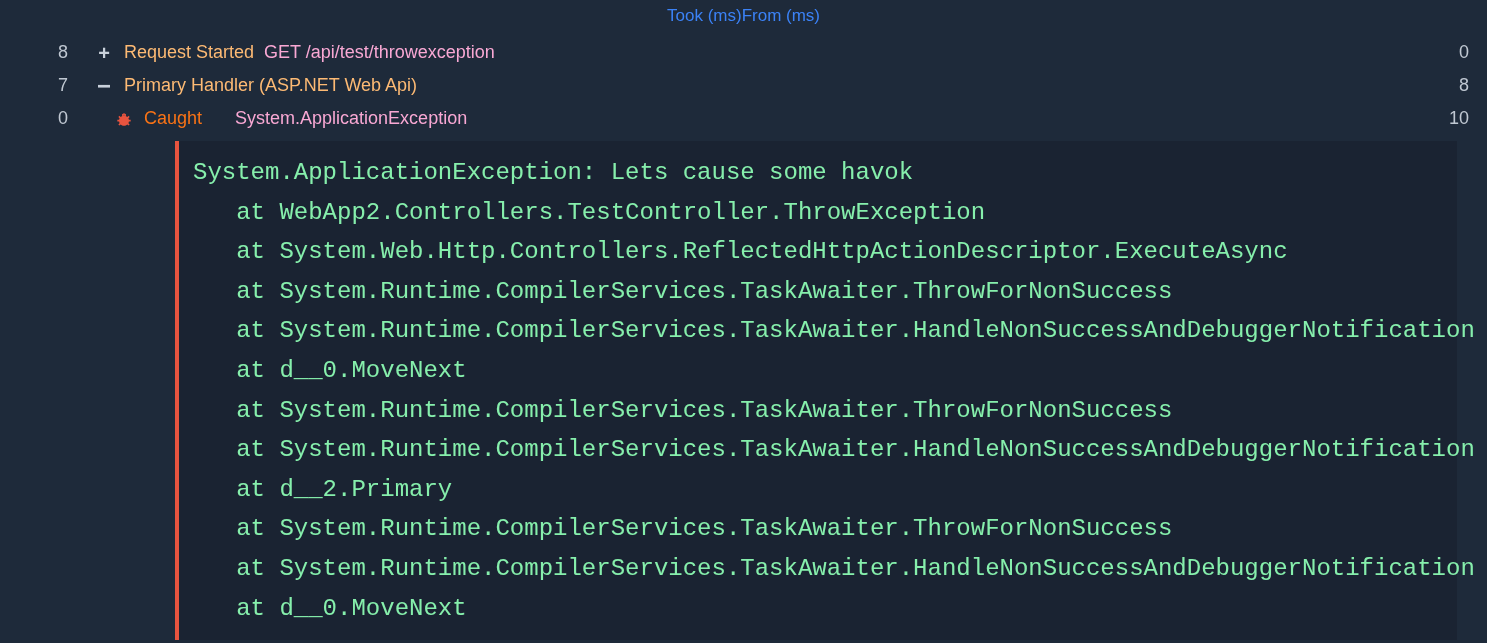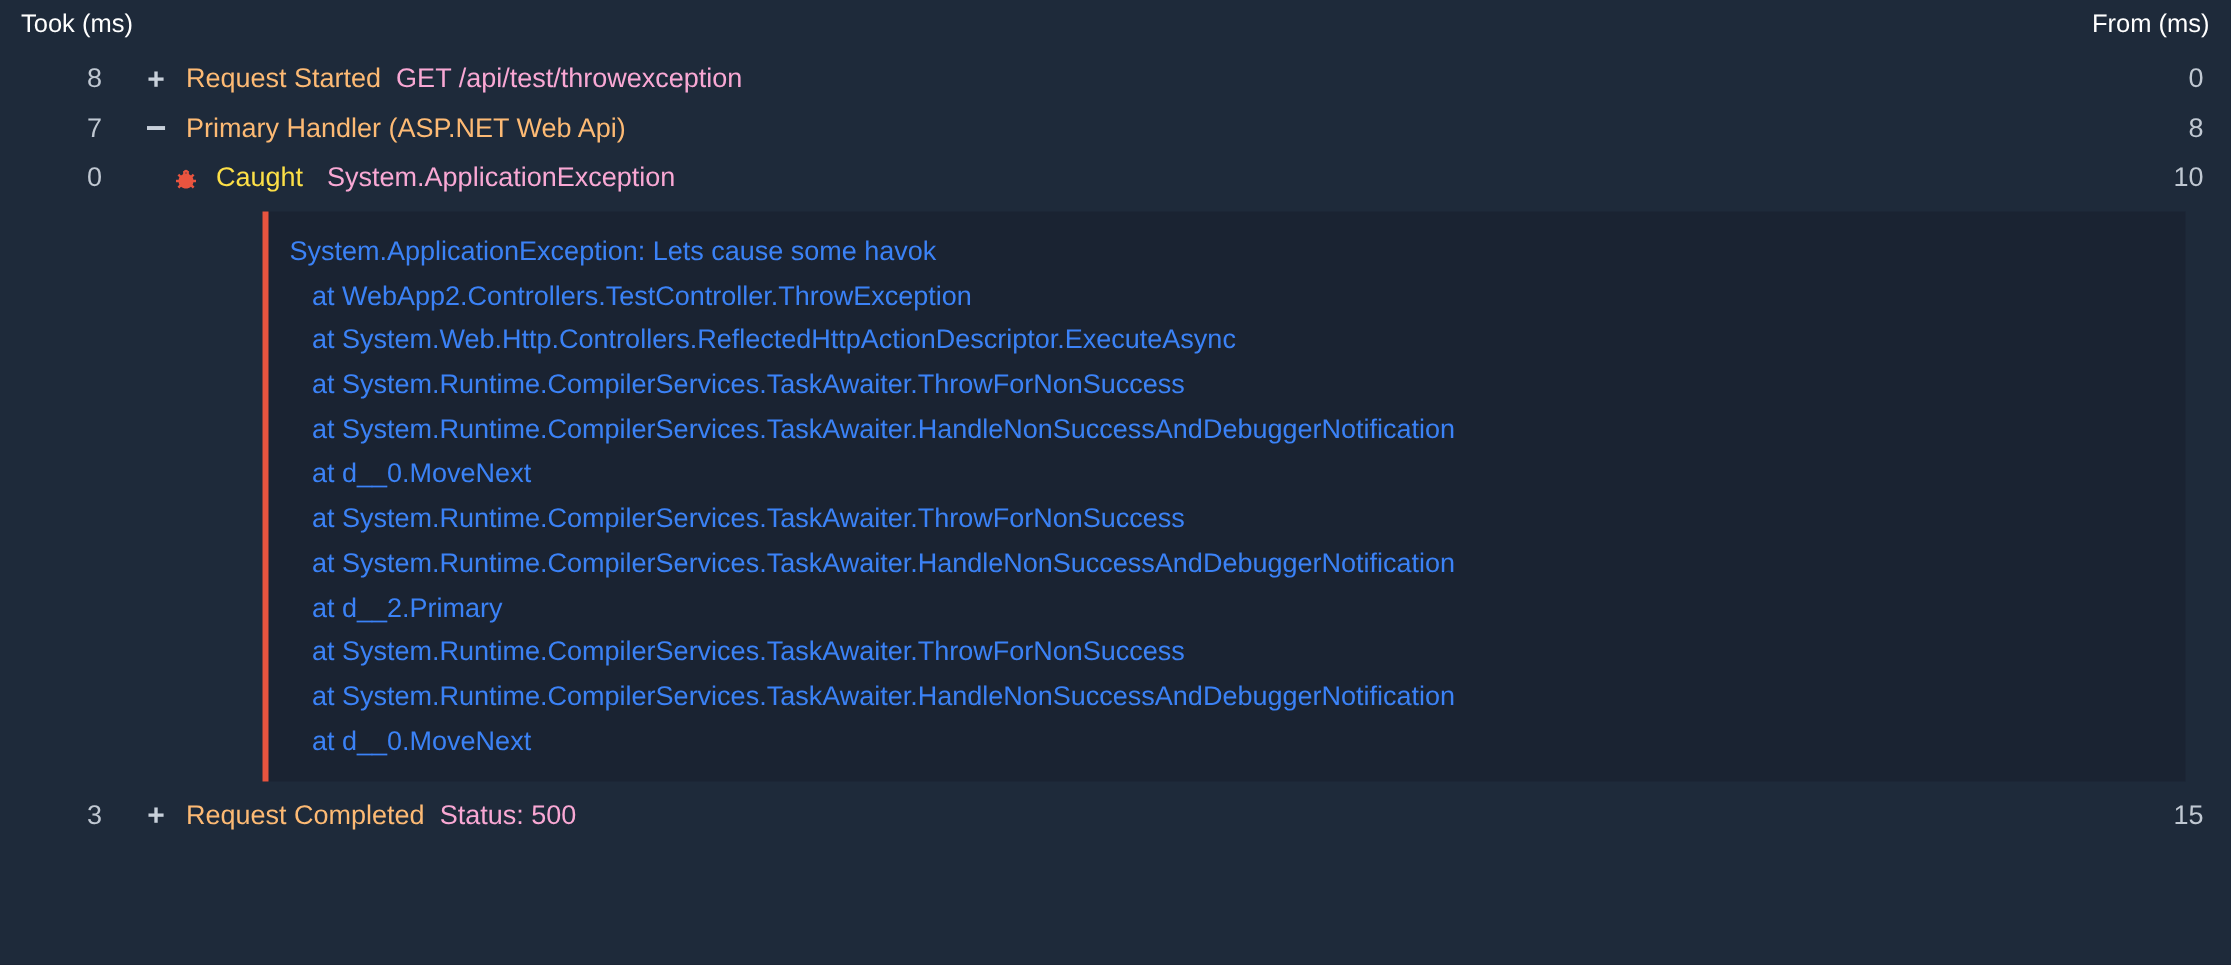--- a/index.html
+++ b/index.html
@@ -7,23 +7,23 @@
     background: #1e2a3a;
     color: #a0a8b5;
     font-family: "Segoe UI", Arial, sans-serif;
     font-size: 18px;
     width: 1487px;
     height: 643px;
     overflow: hidden;
   }
   .header-row {
     display: flex;
-    justify-content: space-between;
+    justify-content: center;
     padding: 6px 14px 10px 14px;
-    color: #ffffff;
+    color: #3b82f6;
     font-size: 17px;
   }
   .rows {
     padding: 0 14px;
   }
   .row {
     display: flex;
     align-items: center;
     padding: 6px 0;
   }
@@ -62,27 +62,27 @@
   .expand-icon { color: #c8d0da; font-weight: bold; font-size: 20px; line-height: 1; }
   .collapse-icon { color: #c8d0da; font-weight: bold; font-size: 24px; line-height: 1; }
   .stacktrace-container {
     margin: 6px 14px 6px 175px;
     background: #1a2332;
     border-left: 4px solid #e8543f;
     padding: 12px 14px;
     width: 1282px;
   }
   .stacktrace-line {
-    font-family: Liberation Sans, sans-serif;
-    font-size: 18px;
-    color: #3b82f6;
+    font-family: Liberation Mono, monospace;
+    font-size: 24px;
+    color: #86efac;
     white-space: pre;
     line-height: 1.65;
   }
-  .caught-label { color: #fde047; margin-right: 6px; }
+  .caught-label { color: #f97316; margin-right: 23px; }
 </style>
 </head>
 <body>
 
 <div class="header-row">
   <span>Took (ms)</span>
   <span>From (ms)</span>
 </div>
 
 <div class="rows">

